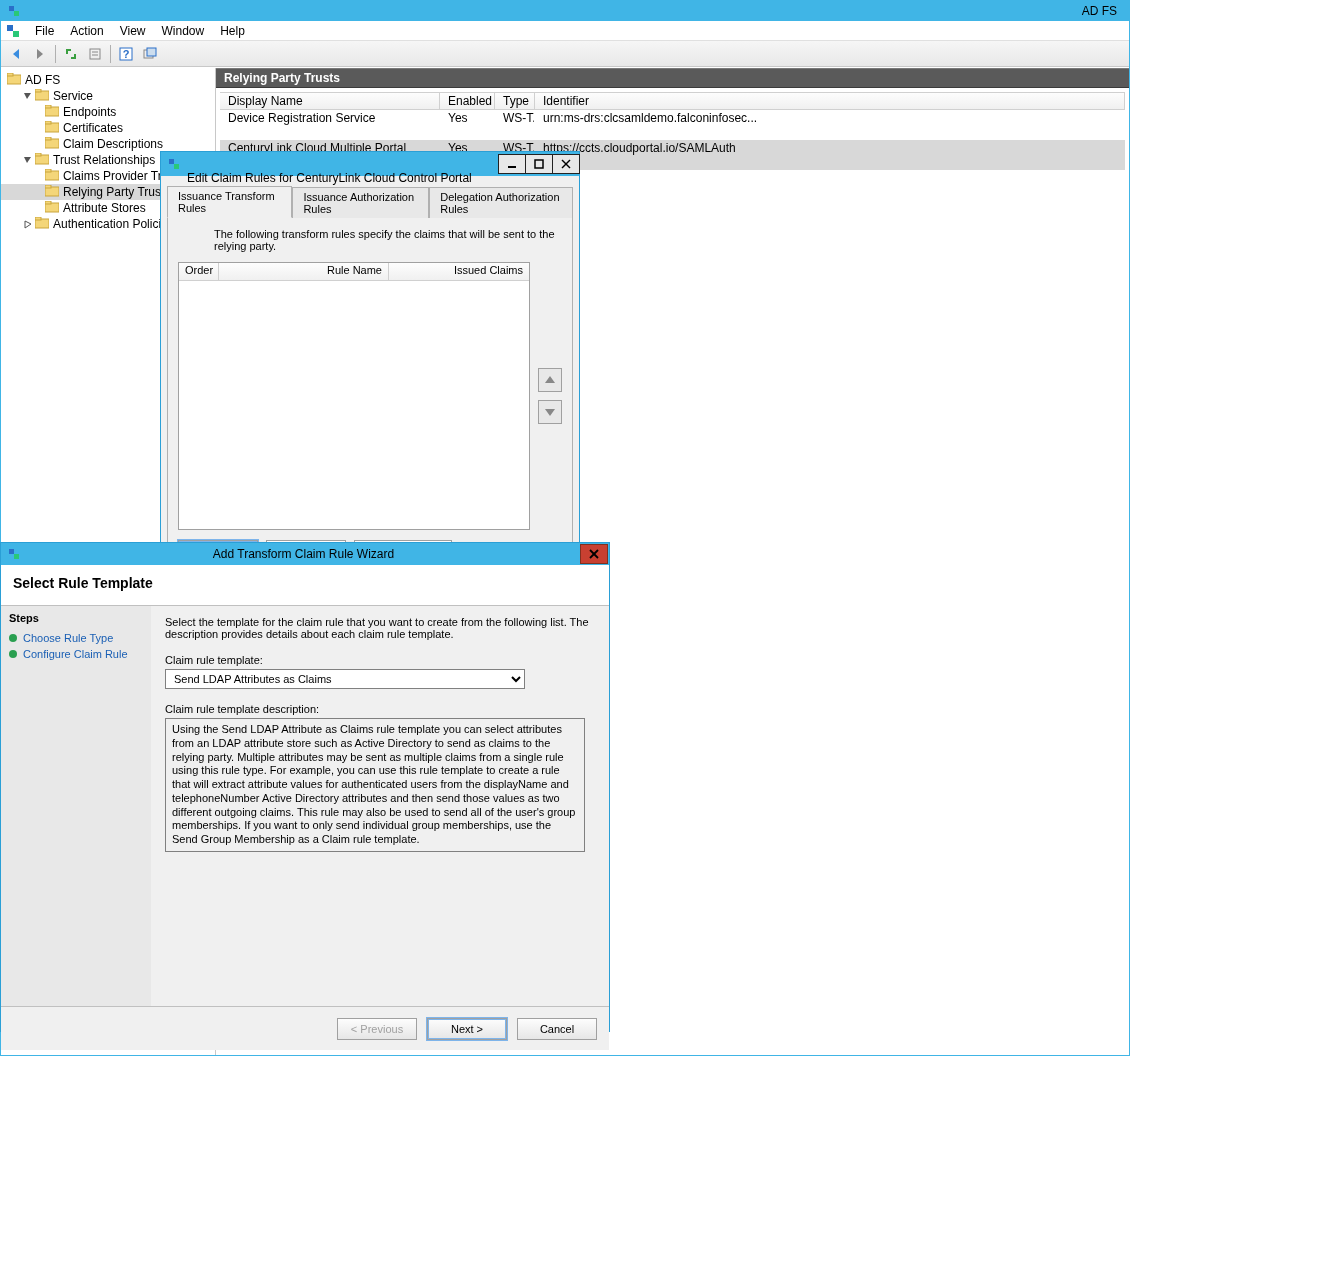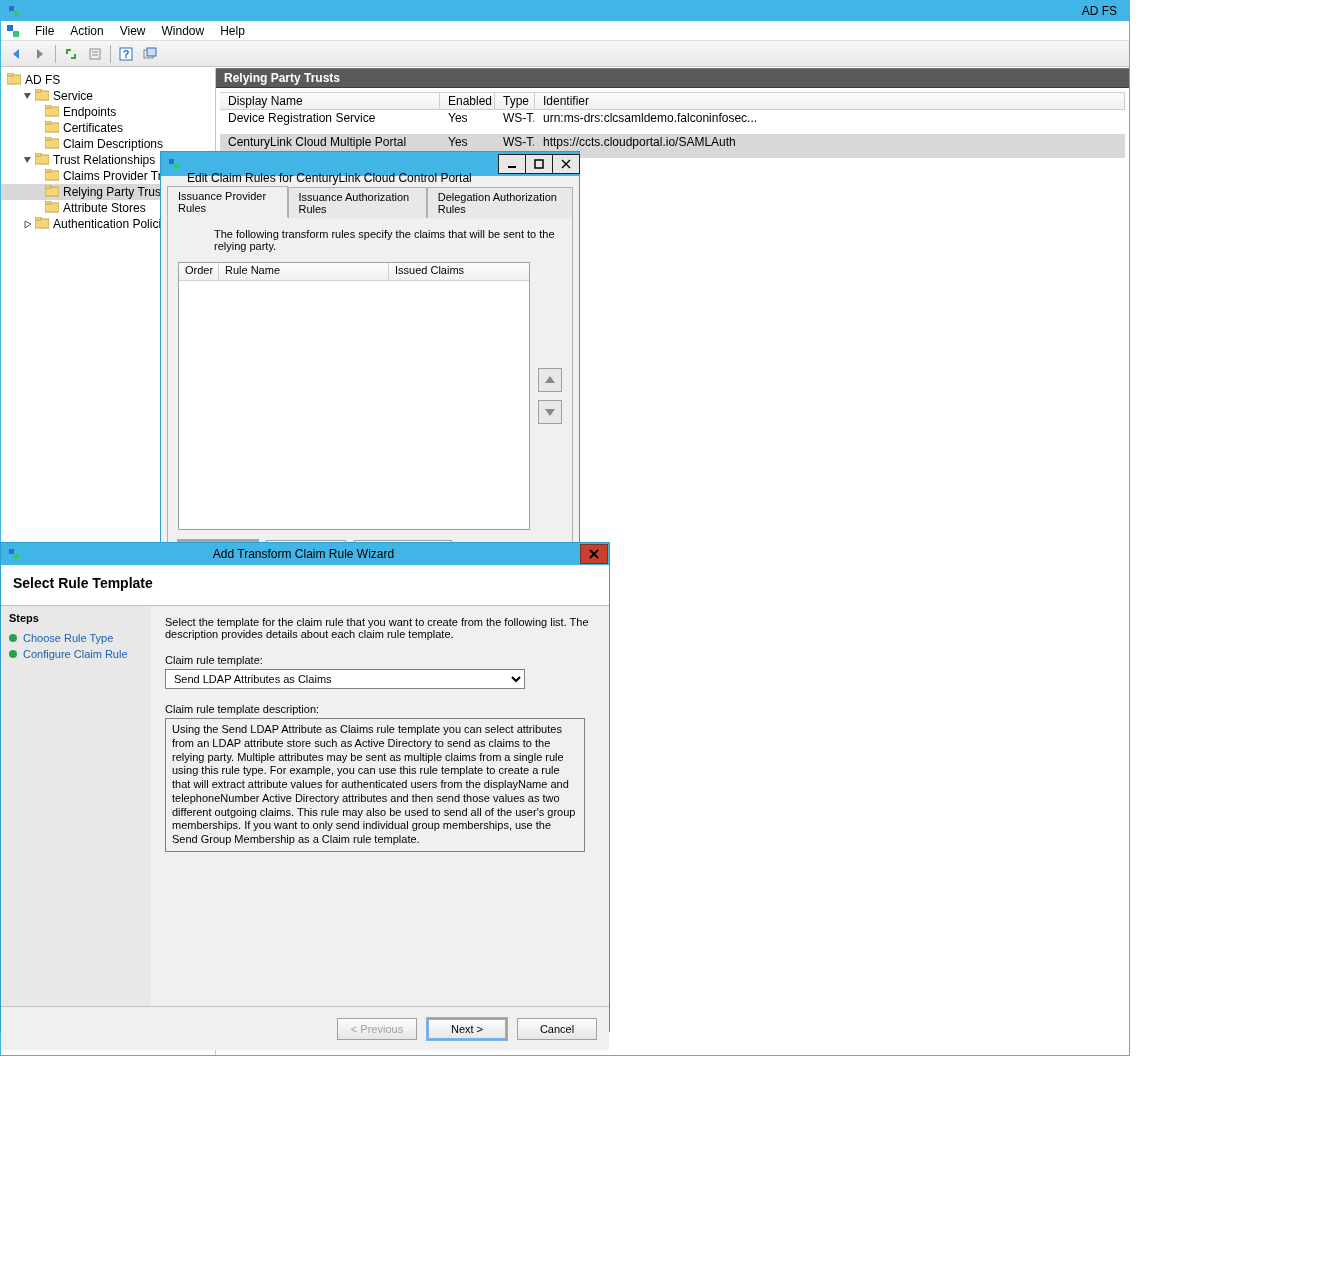--- a/index.html
+++ b/index.html
@@ -153,21 +153,21 @@
   }
   .col-disp { width: 220px; }
   .col-en   { width: 55px; }
   .col-type { width: 40px; }
   .col-id   { flex: 1; border-right: none; }
   .list-body {
     margin: 0 4px;
   }
   .list-row {
     display: flex;
-    height: 24px;
+    height: 30px;
   }
   .list-row.sel {
     background: #d8d8d8;
   }
   .list-row > div { border-right: 1px solid transparent; }
 
   
   .dlg-edit {
     position: absolute;
     top: 151px;
@@ -243,20 +243,21 @@
   .rule-list-hdr {
     display: flex;
     background: linear-gradient(#fdfdfd,#f0f0f0);
     border-bottom: 1px solid #d0d0d0;
     height: 18px;
     font-size: 11px;
   }
   .rule-list-hdr > div {
     padding: 1px 6px;
     border-right: 1px solid #d0d0d0;
+    text-align: right;
   }
   .rule-list-hdr > div:last-child { border-right: none; flex:1; }
   .rl-order { width: 40px; }
   .rl-name { width: 170px; }
   .arrow-col { display: flex; flex-direction: column; gap: 8px; justify-content: center; }
   .sq-btn {
     width: 24px; height: 24px;
     border: 1px solid #a0a0a0;
     background: #e8e8e8;
     display: inline-flex; align-items:center; justify-content:center;
@@ -612,21 +613,21 @@
       </span>
     <span class="win-btn">
         <svg width="10" height="10">
           <line x1="1" y1="1" x2="9" y2="9" stroke="#000" stroke-width="1.5"></line>
           <line x1="9" y1="1" x2="1" y2="9" stroke="#000" stroke-width="1.5"></line>
         </svg>
       </span>
   </div>
   <div class="dlg-body">
     <div class="tabstrip">
-      <div class="tab active">Issuance Provider Rules</div>
+      <div class="tab active">Issuance Transform Rules</div>
       <div class="tab">Issuance Authorization Rules</div>
       <div class="tab">Delegation Authorization Rules</div>
     </div>
     <div class="dlg-panel">
       <div class="desc">The following transform rules specify the claims that will be sent to the relying party.</div>
       <div class="rule-list-wrap">
         <div class="rule-list">
           <div class="rule-list-hdr">
             <div class="rl-order">Order</div>
             <div class="rl-name">Rule Name</div>

